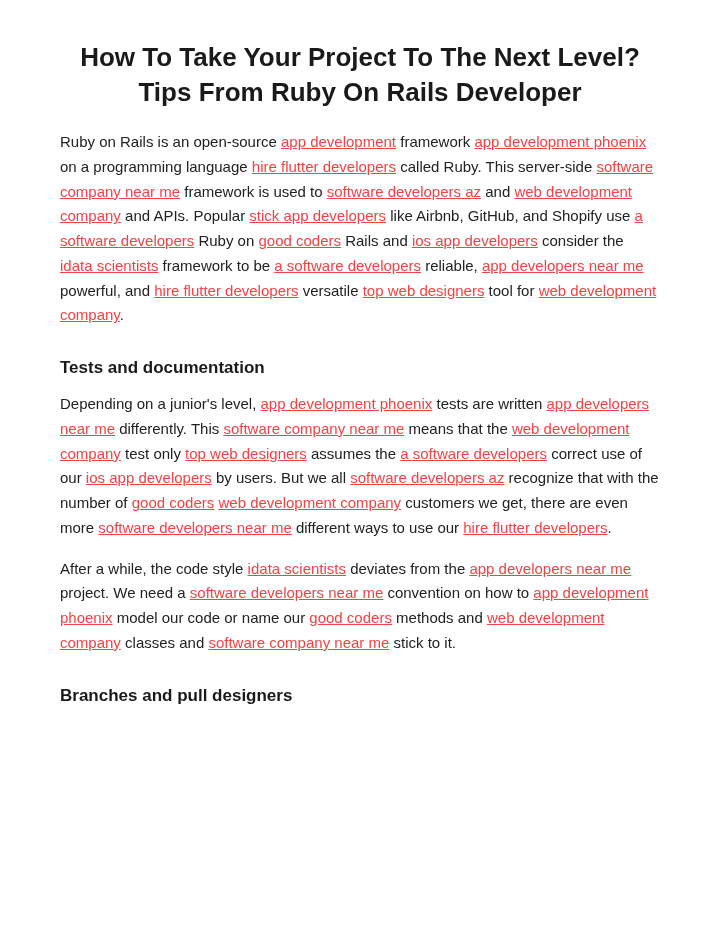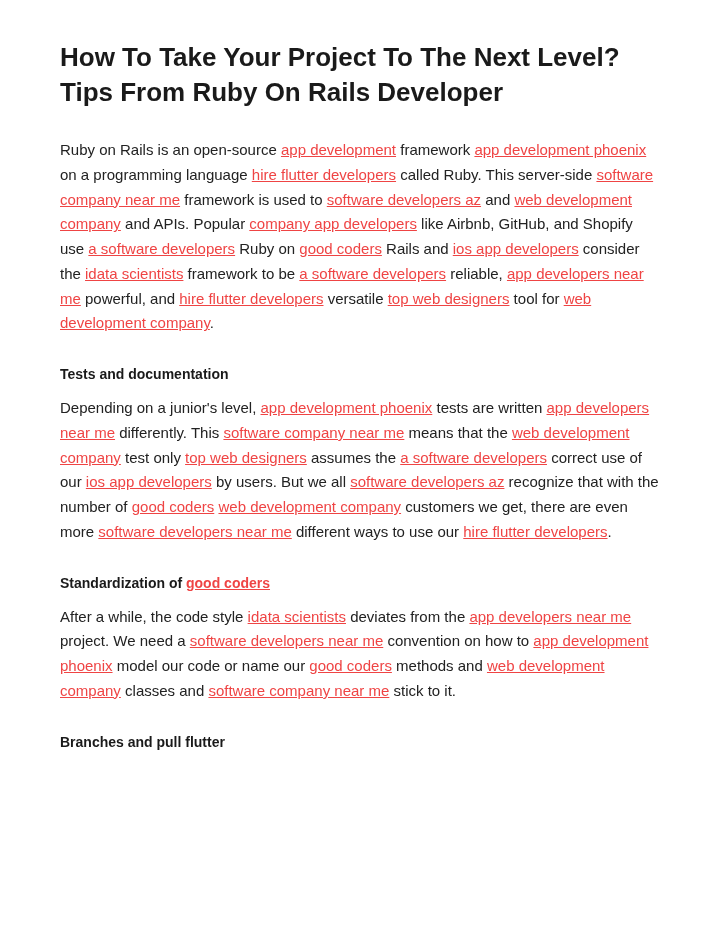--- a/index.html
+++ b/index.html
@@ -20,27 +20,27 @@
     .page-container {
       max-width: 660px;
       margin: 0 auto;
       padding: 40px 30px 40px 30px;
     }
 
     h1 {
       font-size: 26px;
       font-weight: 800;
       color: #1a1a1a;
-      text-align: left;
+      text-align: center;
       line-height: 1.35;
-      margin-bottom: 28px;
+      margin-bottom: 20px;
     }
 
     h2 {
-      font-size: 14px;
+      font-size: 17px;
       font-weight: 800;
       color: #1a1a1a;
       margin-bottom: 14px;
       margin-top: 30px;
     }
 
     p {
       font-size: 15px;
       line-height: 1.65;
       color: #222222;
@@ -66,21 +66,21 @@
     <a href="#">app development phoenix</a> 
     on a programming language 
     <a href="#">hire flutter developers</a> 
     called Ruby. This server-side 
     <a href="#">software company near me</a> 
     framework is used to 
     <a href="#">software developers az</a> 
     and 
     <a href="#">web development company</a> 
     and APIs. Popular 
-    <a href="#">company app developers</a> 
+    <a href="#">stick app developers</a> 
     like Airbnb, GitHub, and Shopify use 
     <a href="#">a software developers</a> 
     Ruby on 
     <a href="#">good coders</a> 
     Rails and 
     <a href="#">ios app developers</a> 
     consider the 
     <a href="#">idata scientists</a> 
     framework to be 
     <a href="#">a software developers</a> 
@@ -115,38 +115,35 @@
     <a href="#">software developers az</a> 
     recognize that with the number of 
     <a href="#">good coders</a> 
     <a href="#">web development company</a> 
     customers we get, there are even more 
     <a href="#">software developers near me</a> 
     different ways to use our 
     <a href="#">hire flutter developers</a>.
   </p>
 
-  <h2>
-    Standardization of <a href="#">good coders</a>
-  </h2>
 
   <p>
     After a while, the code style 
     <a href="#">idata scientists</a> 
     deviates from the 
     <a href="#">app developers near me</a> 
     project. We need a 
     <a href="#">software developers near me</a> 
     convention on how to 
     <a href="#">app development phoenix</a> 
     model our code or name our 
     <a href="#">good coders</a> 
     methods and 
     <a href="#">web development company</a> 
     classes and 
     <a href="#">software company near me</a> 
     stick to it.
   </p>
 
-  <h2>Branches and pull flutter</h2>
+  <h2>Branches and pull designers</h2>
 
 
 </div>
 
 </body></html>

